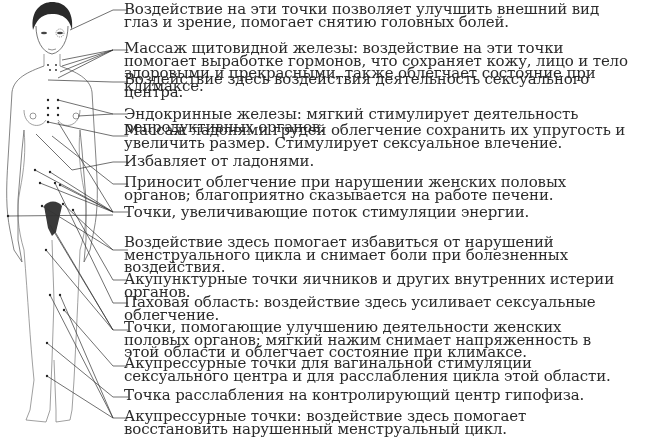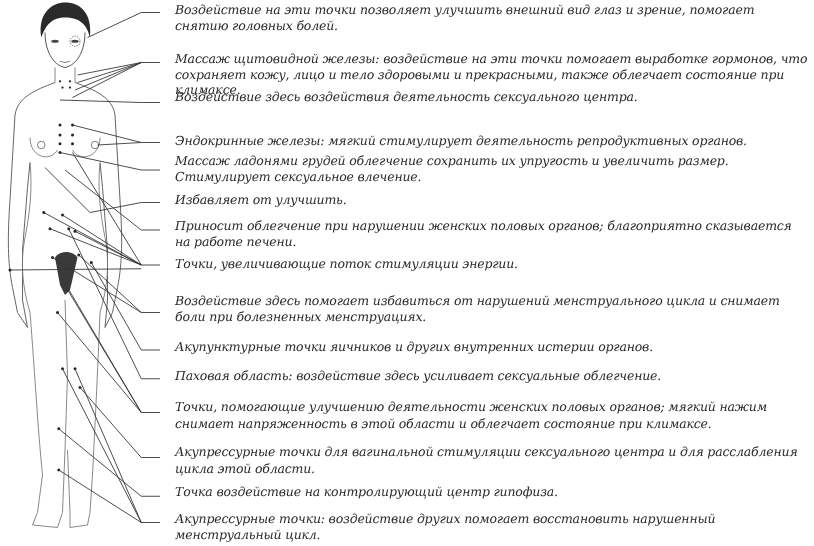--- a/index.html
+++ b/index.html
@@ -1,21 +1,21 @@
 <!DOCTYPE html>
 <html><head>
 <meta charset="utf-8">
 <style>
   html, body { margin:0; padding:0; background:#ffffff; }
   body { width:651px; height:437px; position:relative; overflow:hidden;
          font-family:"DejaVu Serif", "Liberation Serif", serif; color:#2a2a2a; }
   .figure { position:absolute; left:0; top:0; width:140px; height:437px; }
   .figure svg { position:absolute; left:0; top:0; }
-  .note { position:absolute; left:140px; width:506px; font-size:10px; line-height:12.6px;
-          letter-spacing:-0.15px; color:#2b2b2b;font-style:italic; }
+  .note { position:absolute; left:124px; width:506px; font-size:15px; line-height:12.6px;
+          letter-spacing:-0.15px; color:#2b2b2b; }
 </style>
 </head>
 <body>
 
 <div class="figure">
   <svg width="651" height="437" viewBox="0 0 651 437">
 
     <path d="M33,30 C30,10 42,2 52,2 C64,2 74,10 72,30 C70,22 66,14 52,14 C40,14 36,22 33,30 Z" fill="#2a2a2a"></path>
 
     <path d="M36,26 C36,40 42,52 52,54 C62,52 68,40 68,26" fill="none" stroke="#555" stroke-width="0.8"></path>
@@ -104,23 +104,23 @@
     </g>
   </svg>
 </div>
 
 <div>
   <div class="note" style="top:3px">Воздействие на эти точки позволяет улучшить внешний вид глаз и зрение, помогает снятию головных болей.</div>
   <div class="note" style="top:42px">Массаж щитовидной железы: воздействие на эти точки помогает выработке гормонов, что сохраняет кожу, лицо и тело здоровыми и прекрасными, также облегчает состояние при климаксе.</div>
   <div class="note" style="top:73px">Воздействие здесь воздействия деятельность сексуального центра.</div>
   <div class="note" style="top:108px">Эндокринные железы: мягкий стимулирует деятельность репродуктивных органов.</div>
   <div class="note" style="top:124px">Массаж ладонями грудей облегчение сохранить их упругость и увеличить размер. Стимулирует сексуальное влечение.</div>
-  <div class="note" style="top:155px">Избавляет от улучшить.</div>
+  <div class="note" style="top:155px">Избавляет от ладонями.</div>
   <div class="note" style="top:176px">Приносит облегчение при нарушении женских половых органов; благоприятно сказывается на работе печени.</div>
   <div class="note" style="top:206px">Точки, увеличивающие поток стимуляции энергии.</div>
-  <div class="note" style="top:236px">Воздействие здесь помогает избавиться от нарушений менструального цикла и снимает боли при болезненных менструациях.</div>
+  <div class="note" style="top:236px">Воздействие здесь помогает избавиться от нарушений менструального цикла и снимает боли при болезненных воздействия.</div>
   <div class="note" style="top:273px">Акупунктурные точки яичников и других внутренних истерии органов.</div>
   <div class="note" style="top:296px">Паховая область: воздействие здесь усиливает сексуальные облегчение.</div>
   <div class="note" style="top:321px">Точки, помогающие улучшению деятельности женских половых органов; мягкий нажим снимает напряженность в этой области и облегчает состояние при климаксе.</div>
   <div class="note" style="top:357px">Акупрессурные точки для вагинальной стимуляции сексуального центра и для расслабления цикла этой области.</div>
-  <div class="note" style="top:389px">Точка воздействие на контролирующий центр гипофиза.</div>
-  <div class="note" style="top:410px">Акупрессурные точки: воздействие других помогает восстановить нарушенный менструальный цикл.</div>
+  <div class="note" style="top:389px">Точка расслабления на контролирующий центр гипофиза.</div>
+  <div class="note" style="top:410px">Акупрессурные точки: воздействие здесь помогает восстановить нарушенный менструальный цикл.</div>
 </div>
 
 </body></html>

